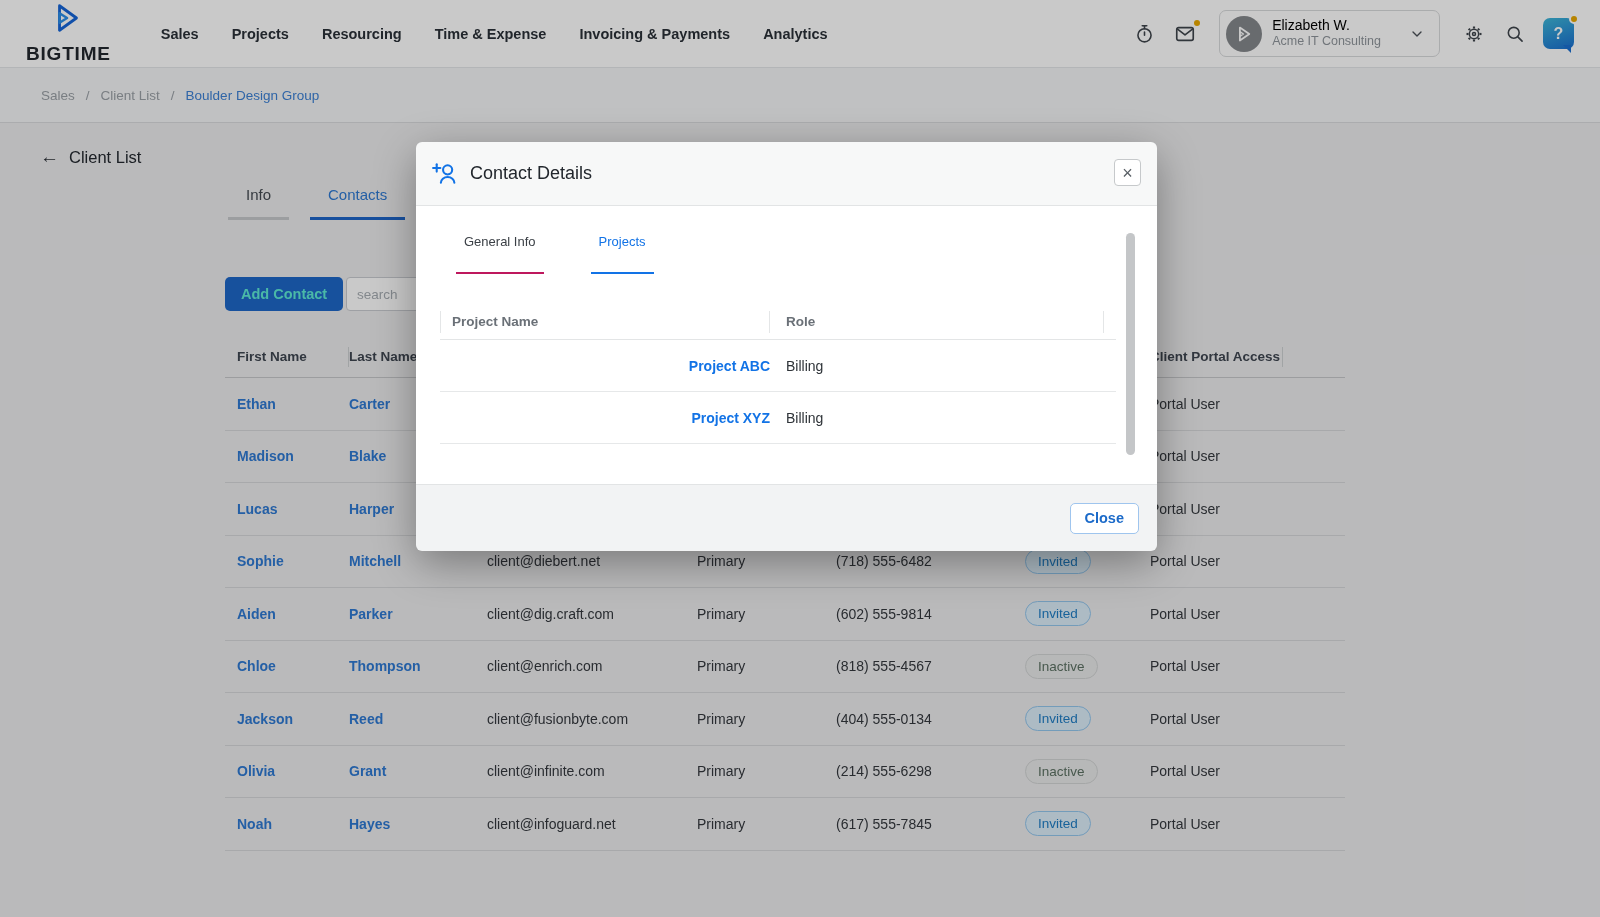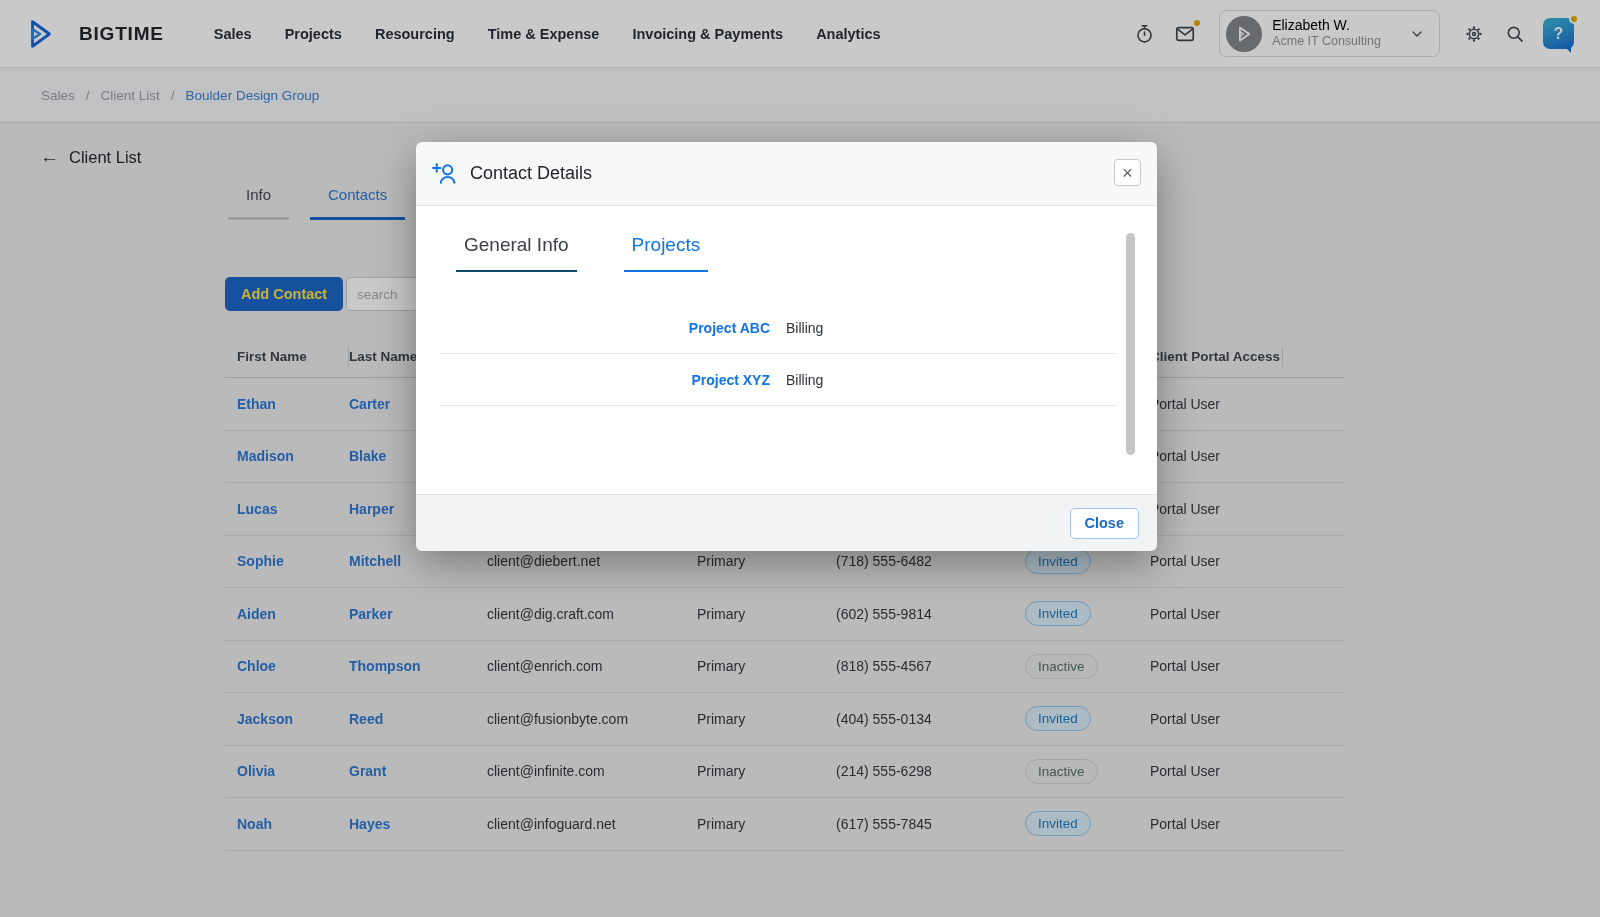--- a/index.html
+++ b/index.html
@@ -2,21 +2,21 @@
 <html><head>
 <meta charset="utf-8">
 <style>
   * { margin:0; padding:0; box-sizing:border-box; }
   body { font-family:"Liberation Sans", sans-serif; background:#888; }
   .page { position:relative; width:1600px; height:917px; background:#ececee; overflow:hidden; }
 
   
   .topnav { position:absolute; top:0; left:0; right:0; height:68px; background:#ffffff;
             border-bottom:1px solid #e4e6e8; display:flex; align-items:center; padding:0 26px; z-index:10; }
-  .brand { display:flex; align-items:center; gap:23px; }
+  .brand { display:flex; align-items:center; gap:9px;flex-direction:column; }
   .brand-name { font-size:19px; font-weight:800; letter-spacing:0.8px; color:#23282e; }
   .nav-links { display:flex; gap:33px; margin-left:50px; }
   .nav-link { font-size:14.5px; font-weight:700; color:#2b3138; cursor:pointer; }
   .nav-right { margin-left:auto; display:flex; align-items:center; gap:15px; }
   .icon-btn { position:relative; display:flex; align-items:center; justify-content:center; width:26px; height:26px; cursor:pointer; }
   .dot-badge { position:absolute; top:-3px; right:-4px; width:10px; height:10px; border-radius:50%;
                background:#e8a800; border:2px solid #fff; }
   .user-pill { display:flex; align-items:center; height:47px; border:1px solid #d8dadc; border-radius:7px;
                background:#fff; padding:4px 14px 4px 6px; margin:0 6px; cursor:pointer; }
   .avatar { width:36px; height:36px; border-radius:50%; background:#85888c; display:flex; align-items:center; justify-content:center; }
@@ -41,21 +41,21 @@
   .crumb-cur { color:#3c80d4; }
 
   
   .page-title { position:absolute; top:146px; left:40px; display:flex; align-items:center; gap:10px;
                 font-size:16.5px; color:#24292f; }
   .back-arrow { font-size:19px; color:#2a2f35; cursor:pointer; }
   .page-tabs { position:absolute; top:186px; left:228px; display:flex; gap:21px; }
   .ptab { padding:0 18px 14px; font-size:15px; color:#454b52; border-bottom:3px solid #c6c9cc; cursor:pointer; }
   .ptab.active { color:#2e79d2; border-bottom-color:#1f66c9; }
   .btn-primary { position:absolute; top:277px; left:225px; height:34px; padding:0 16px;
-                 background:#1e67c8; color:#fde047; font-weight:700; font-size:14.5px;
+                 background:#1e67c8; color:#5eead4; font-weight:700; font-size:14.5px;
                  border:none; border-radius:5px; display:flex; align-items:center; cursor:pointer; }
   .search-input { position:absolute; top:277px; left:346px; width:220px; height:34px; background:#fff;
                   border:1px solid #c9ccd0; border-radius:4px; padding:0 10px; font-size:13.5px; color:#3a3f45;
                   font-family:"Liberation Sans", sans-serif; }
   .search-input::placeholder { color:#a7adb3; }
 
   
   .ctable { position:absolute; top:336px; left:225px; width:1120px; }
   .grid { display:grid; grid-template-columns:124px 138px 210px 139px 170px 126px 151px 62px; align-items:center; }
   .hrow { height:42px; border-bottom:1px solid #c6c8ca; color:#3f4650; font-weight:700; font-size:13.5px; }
@@ -81,32 +81,32 @@
            background:#fff; border-radius:16px; box-shadow:0 12px 42px rgba(0,0,0,0.35);
            display:flex; flex-direction:column; }
   .m-head { height:64px; background:#f7f8f8; border-bottom:1px solid #e2e4e5; border-radius:6px 6px 0 0;
             display:flex; align-items:center; padding:0 15px; position:relative; flex:0 0 auto; }
   .m-title { margin-left:12px; font-size:18px; color:#22272d; }
   .m-close { position:absolute; right:16px; top:17px; width:27px; height:27px; border:1px solid #c6c9cb;
              border-radius:4px; background:#fff; color:#5a6066; font-size:18px; line-height:1;
              display:flex; align-items:center; justify-content:center; cursor:pointer; }
   .m-body { flex:1; position:relative; padding:0 24px; }
   .m-tabs { display:flex; gap:47px; padding:28px 0 0 16px; }
-  .mtab { padding:0 8px 14px; font-size:19px; color:#3b4046; border-bottom:2px solid #0c4a6e; cursor:pointer; }
+  .mtab { padding:0 8px 23px; font-size:13px; color:#3b4046; border-bottom:2px solid #be185d; cursor:pointer; }
   .mtab.active { color:#1273e6; border-bottom-color:#1273e6; }
   .m-table { margin:30px 17px 0 0; }
   .mh { display:flex; height:36px; align-items:center; border-bottom:1px solid #e3e5e6;
         color:#6a7077; font-weight:700; font-size:13.5px; }
   .mh .c1 { flex:0 0 330px; padding-left:11px; border-left:1px solid #e4e6e7; border-right:1px solid #e4e6e7; height:22px; display:flex; align-items:center; }
   .mh .c2 { flex:0 0 334px; padding-left:16px; border-right:1px solid #e4e6e7; height:22px; display:flex; align-items:center; }
   .mrow { display:flex; height:52px; align-items:center; border-bottom:1px solid #e6e8e9; font-size:14px; }
   .mrow .c1 { flex:0 0 330px; padding-left:12px; color:#1273e6; font-weight:700; cursor:pointer;text-align:right; }
   .mrow .c2 { padding-left:16px; color:#2e3338; }
   .m-scroll { position:absolute; right:22px; top:27px; width:9px; height:222px; border-radius:5px; background:#c4c6c8; cursor:pointer; }
-  .m-foot { height:57px; background:#f2f3f4; border-top:1px solid #e2e4e5; border-radius:0 0 6px 6px;
+  .m-foot { height:67px; background:#f2f3f4; border-top:1px solid #e2e4e5; border-radius:0 0 6px 6px;
             display:flex; align-items:center; justify-content:flex-end; padding:0 18px; flex:0 0 auto; }
   .btn-close { height:31px; padding:0 14px; background:#fff; border:1px solid #9fc5ee; border-radius:5px;
                color:#1b6ac9; font-weight:700; font-size:14.5px; cursor:pointer;
                font-family:"Liberation Sans", sans-serif; }
 </style>
 </head>
 <body>
 
 <div class="page">
 
@@ -331,20 +331,24 @@
       <span class="m-close">×</span>
     </div>
 
     <div class="m-body">
       <div class="m-tabs">
         <span class="mtab">General Info</span>
         <span class="mtab active">Projects</span>
       </div>
 
       <div class="m-table">
+        <div class="mh">
+          <span class="c1">Project Name</span>
+          <span class="c2">Role</span>
+        </div>
         <div class="mrow">
           <span class="c1">Project ABC</span>
           <span class="c2">Billing</span>
         </div>
         <div class="mrow">
           <span class="c1">Project XYZ</span>
           <span class="c2">Billing</span>
         </div>
       </div>
 

